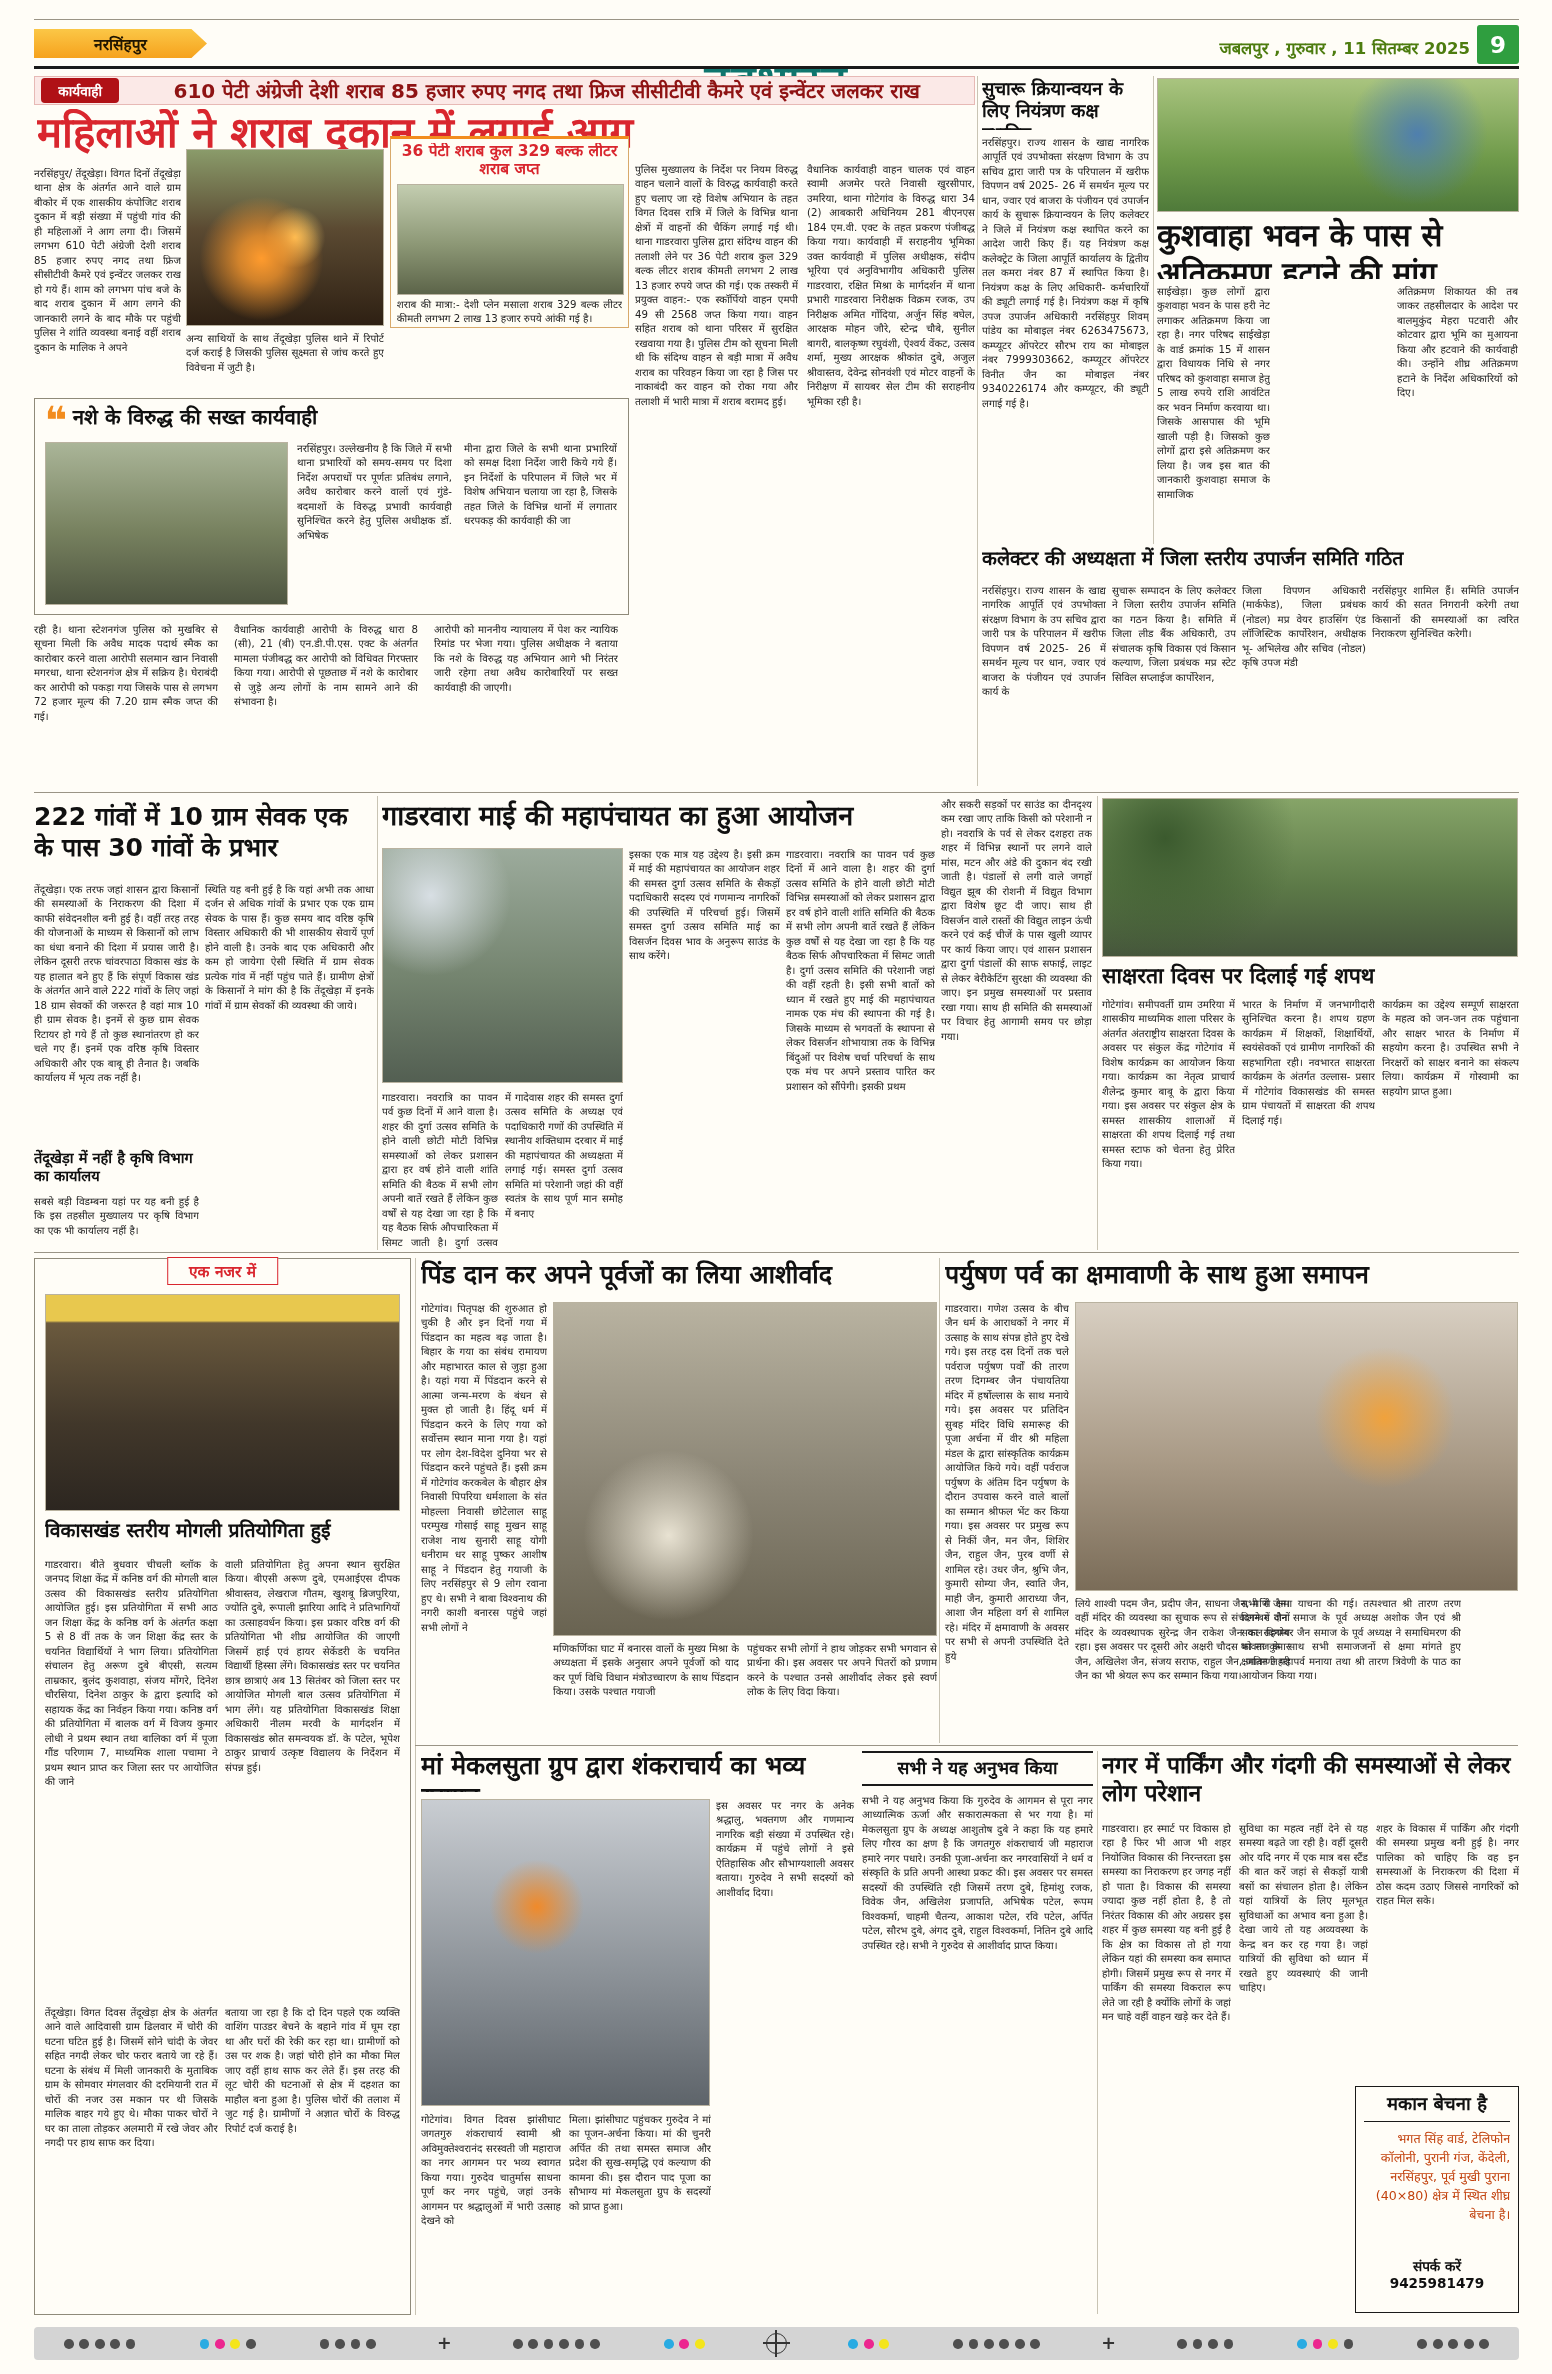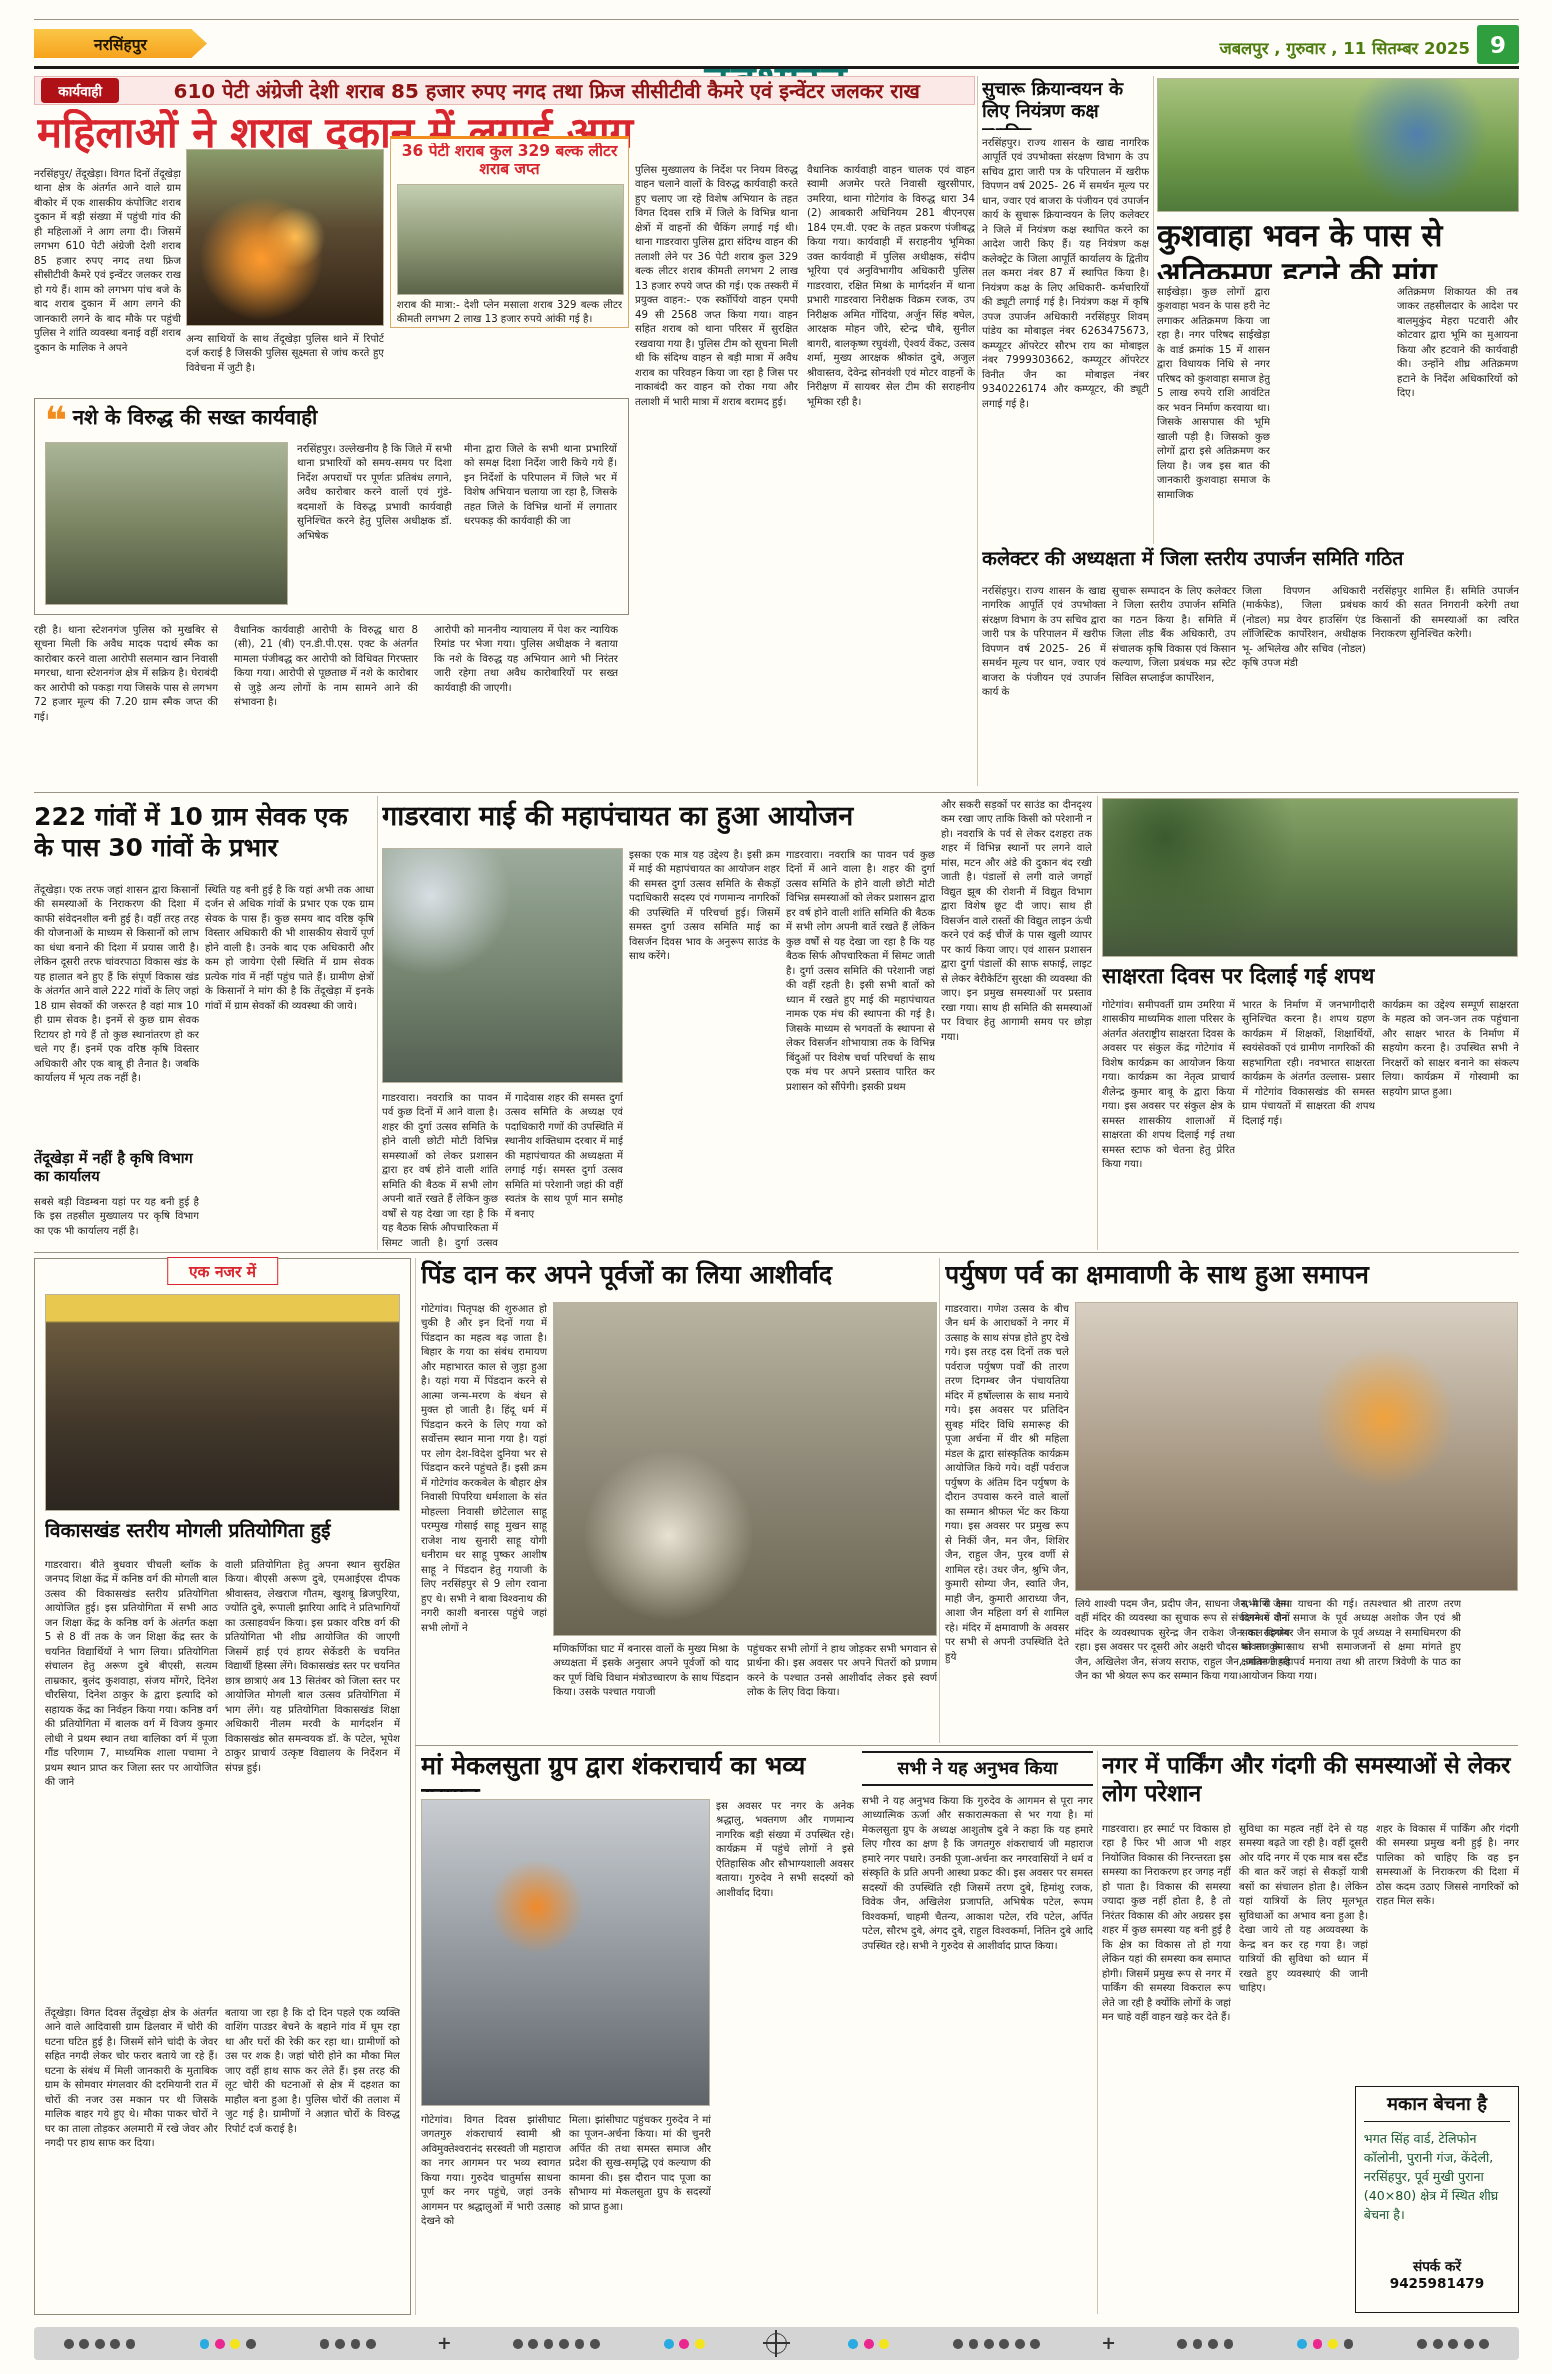--- a/index.html
+++ b/index.html
@@ -181,21 +181,21 @@
 
   <div class="abs vr" style="left:1097px;top:1751px;height:563px;"></div>
 
   <div class="abs hl" style="left:1102px;top:1751px;width:416px;height:64px;font-size:23px;">नगर में पार्किंग और गंदगी की समस्याओं से लेकर लोग परेशान</div>
   <div class="abs bt" style="left:1102px;top:1822px;width:129px;height:491px;">गाडरवारा। हर स्मार्ट पर विकास हो रहा है फिर भी आज भी शहर नियोजित विकास की निरन्तरता इस समस्या का निराकरण हर जगह नहीं हो पाता है। विकास की समस्या ज्यादा कुछ नहीं होता है, है तो निरंतर विकास की ओर अग्रसर इस शहर में कुछ समस्या यह बनी हुई है कि क्षेत्र का विकास तो हो गया लेकिन यहां की समस्या कब समाप्त होगी। जिसमें प्रमुख रूप से नगर में पार्किंग की समस्या विकराल रूप लेते जा रही है क्योंकि लोगों के जहां मन चाहे वहीं वाहन खड़े कर देते हैं।</div>
   <div class="abs bt" style="left:1239px;top:1822px;width:129px;height:491px;">सुविधा का महत्व नहीं देने से यह समस्या बढ़ते जा रही है। वहीं दूसरी ओर यदि नगर में एक मात्र बस स्टैंड की बात करें जहां से सैकड़ों यात्री बसों का संचालन होता है। लेकिन यहां यात्रियों के लिए मूलभूत सुविधाओं का अभाव बना हुआ है। देखा जाये तो यह अव्यवस्था के केन्द्र बन कर रह गया है। जहां यात्रियों की सुविधा को ध्यान में रखते हुए व्यवस्थाएं की जानी चाहिए।</div>
   <div class="abs bt" style="left:1376px;top:1822px;width:143px;height:254px;">शहर के विकास में पार्किंग और गंदगी की समस्या प्रमुख बनी हुई है। नगर पालिका को चाहिए कि वह इन समस्याओं के निराकरण की दिशा में ठोस कदम उठाए जिससे नागरिकों को राहत मिल सके।</div>
 
   <div class="abs" style="left:1355px;top:2086px;width:164px;height:227px;border:1.9px solid #1a1a1a;background:#fffdf7;padding:5.8px 7.8px;box-sizing:border-box;">
     <div class="hl" style="font-size:18.4px;text-align:center;border-bottom:1.5px solid #1a1a1a;padding-bottom:6px;">मकान बेचना है</div>
-    <div style="font-size:12.6px;line-height:1.5;margin-top:7.8px;text-align:left;color:#14532d;overflow:hidden;height:124px;">भगत सिंह वार्ड, टेलिफोन कॉलोनी, पुरानी गंज, केंदेली, नरसिंहपुर, पूर्व मुखी पुराना (40×80) क्षेत्र में स्थित शीघ्र बेचना है।</div>
+    <div style="font-size:12.6px;line-height:1.5;margin-top:7.8px;text-align:right;color:#c2410c;overflow:hidden;height:124px;">भगत सिंह वार्ड, टेलिफोन कॉलोनी, पुरानी गंज, केंदेली, नरसिंहपुर, पूर्व मुखी पुराना (40×80) क्षेत्र में स्थित शीघ्र बेचना है।</div>
     <div class="hl" style="font-size:13.6px;text-align:center;margin-top:3.9px;">संपर्क करें 9425981479</div>
   </div>
 
   <div class="abs" style="left:34px;top:2327px;width:1485px;height:33px;background:#d4d4d4;border-radius:3.9px;display:flex;align-items:center;justify-content:space-between;padding:0 27px;box-sizing:border-box;">
     <span>
       <i class="dot d-k"></i><i class="dot d-k"></i><i class="dot d-k"></i><i class="dot d-k"></i><i class="dot d-k"></i>
     </span>
     <span>
       <i class="dot d-c"></i><i class="dot d-m"></i><i class="dot d-y"></i><i class="dot d-k"></i>
     </span>

